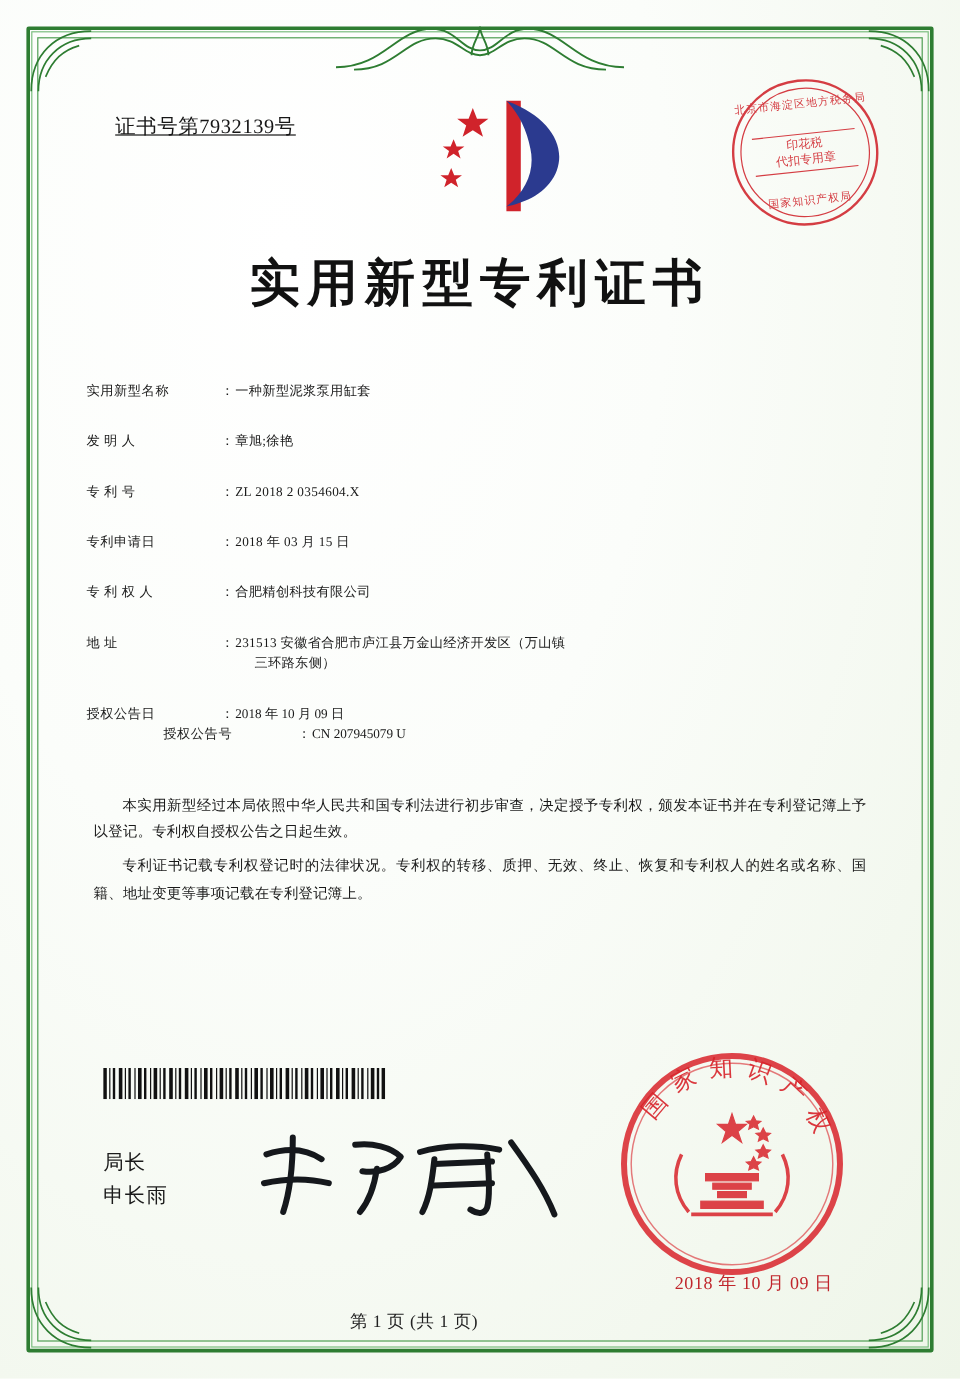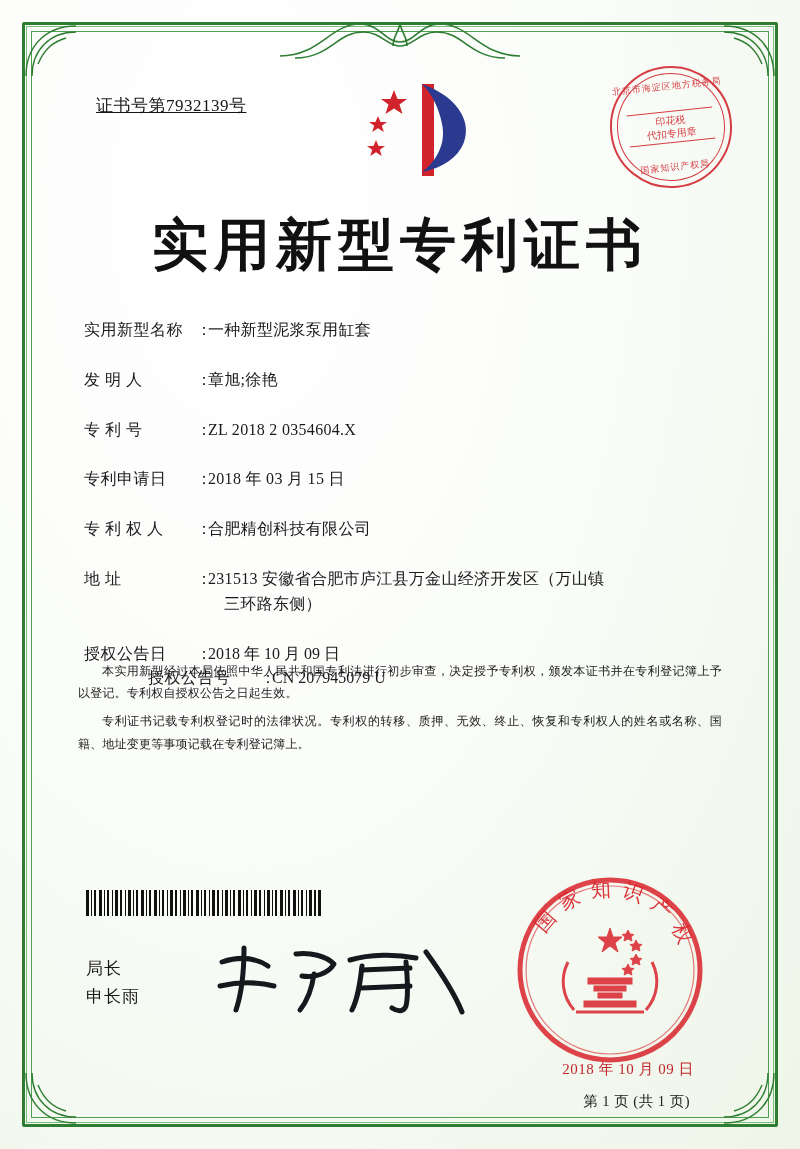--- a/index.html
+++ b/index.html
@@ -137,33 +137,33 @@
     padding: 2px 0;
     margin: 0 16px;
   }
 
   .title {
     position: absolute;
     left: 0;
     top: 148px;
     width: 680px;
     text-align: center;
-    font-size: 56px;
+    font-size: 42px;
     font-weight: bold;
     letter-spacing: 6px;
     color: #111;
     font-family: "Liberation Serif", "DejaVu Serif", serif;
   }
 
   .fields {
     position: absolute;
-    left: 24px;
+    left: 12px;
     top: 258px;
     width: 640px;
-    font-size: 16px;
+    font-size: 11px;
     line-height: 1.55;
     font-family: Liberation Serif, serif;
   }
   .field-row {
     display: flex;
     margin-bottom: 25px;
   }
   .field-label {
     width: 112px;
     flex: none;
@@ -244,21 +244,21 @@
     color: #c0262c;
     letter-spacing: 0.5px;
     font-family: "Liberation Serif", serif;
   }
 
   .page-footer {
     position: absolute;
     left: 0;
     bottom: 38px;
     width: 690px;
-    text-align: right;
+    text-align: center;
     font-size: 14.5px;
     color: #222;
     letter-spacing: 0.5px;
   }
 </style>
 </head>
 <body>
 
 <div class="certificate">
 

